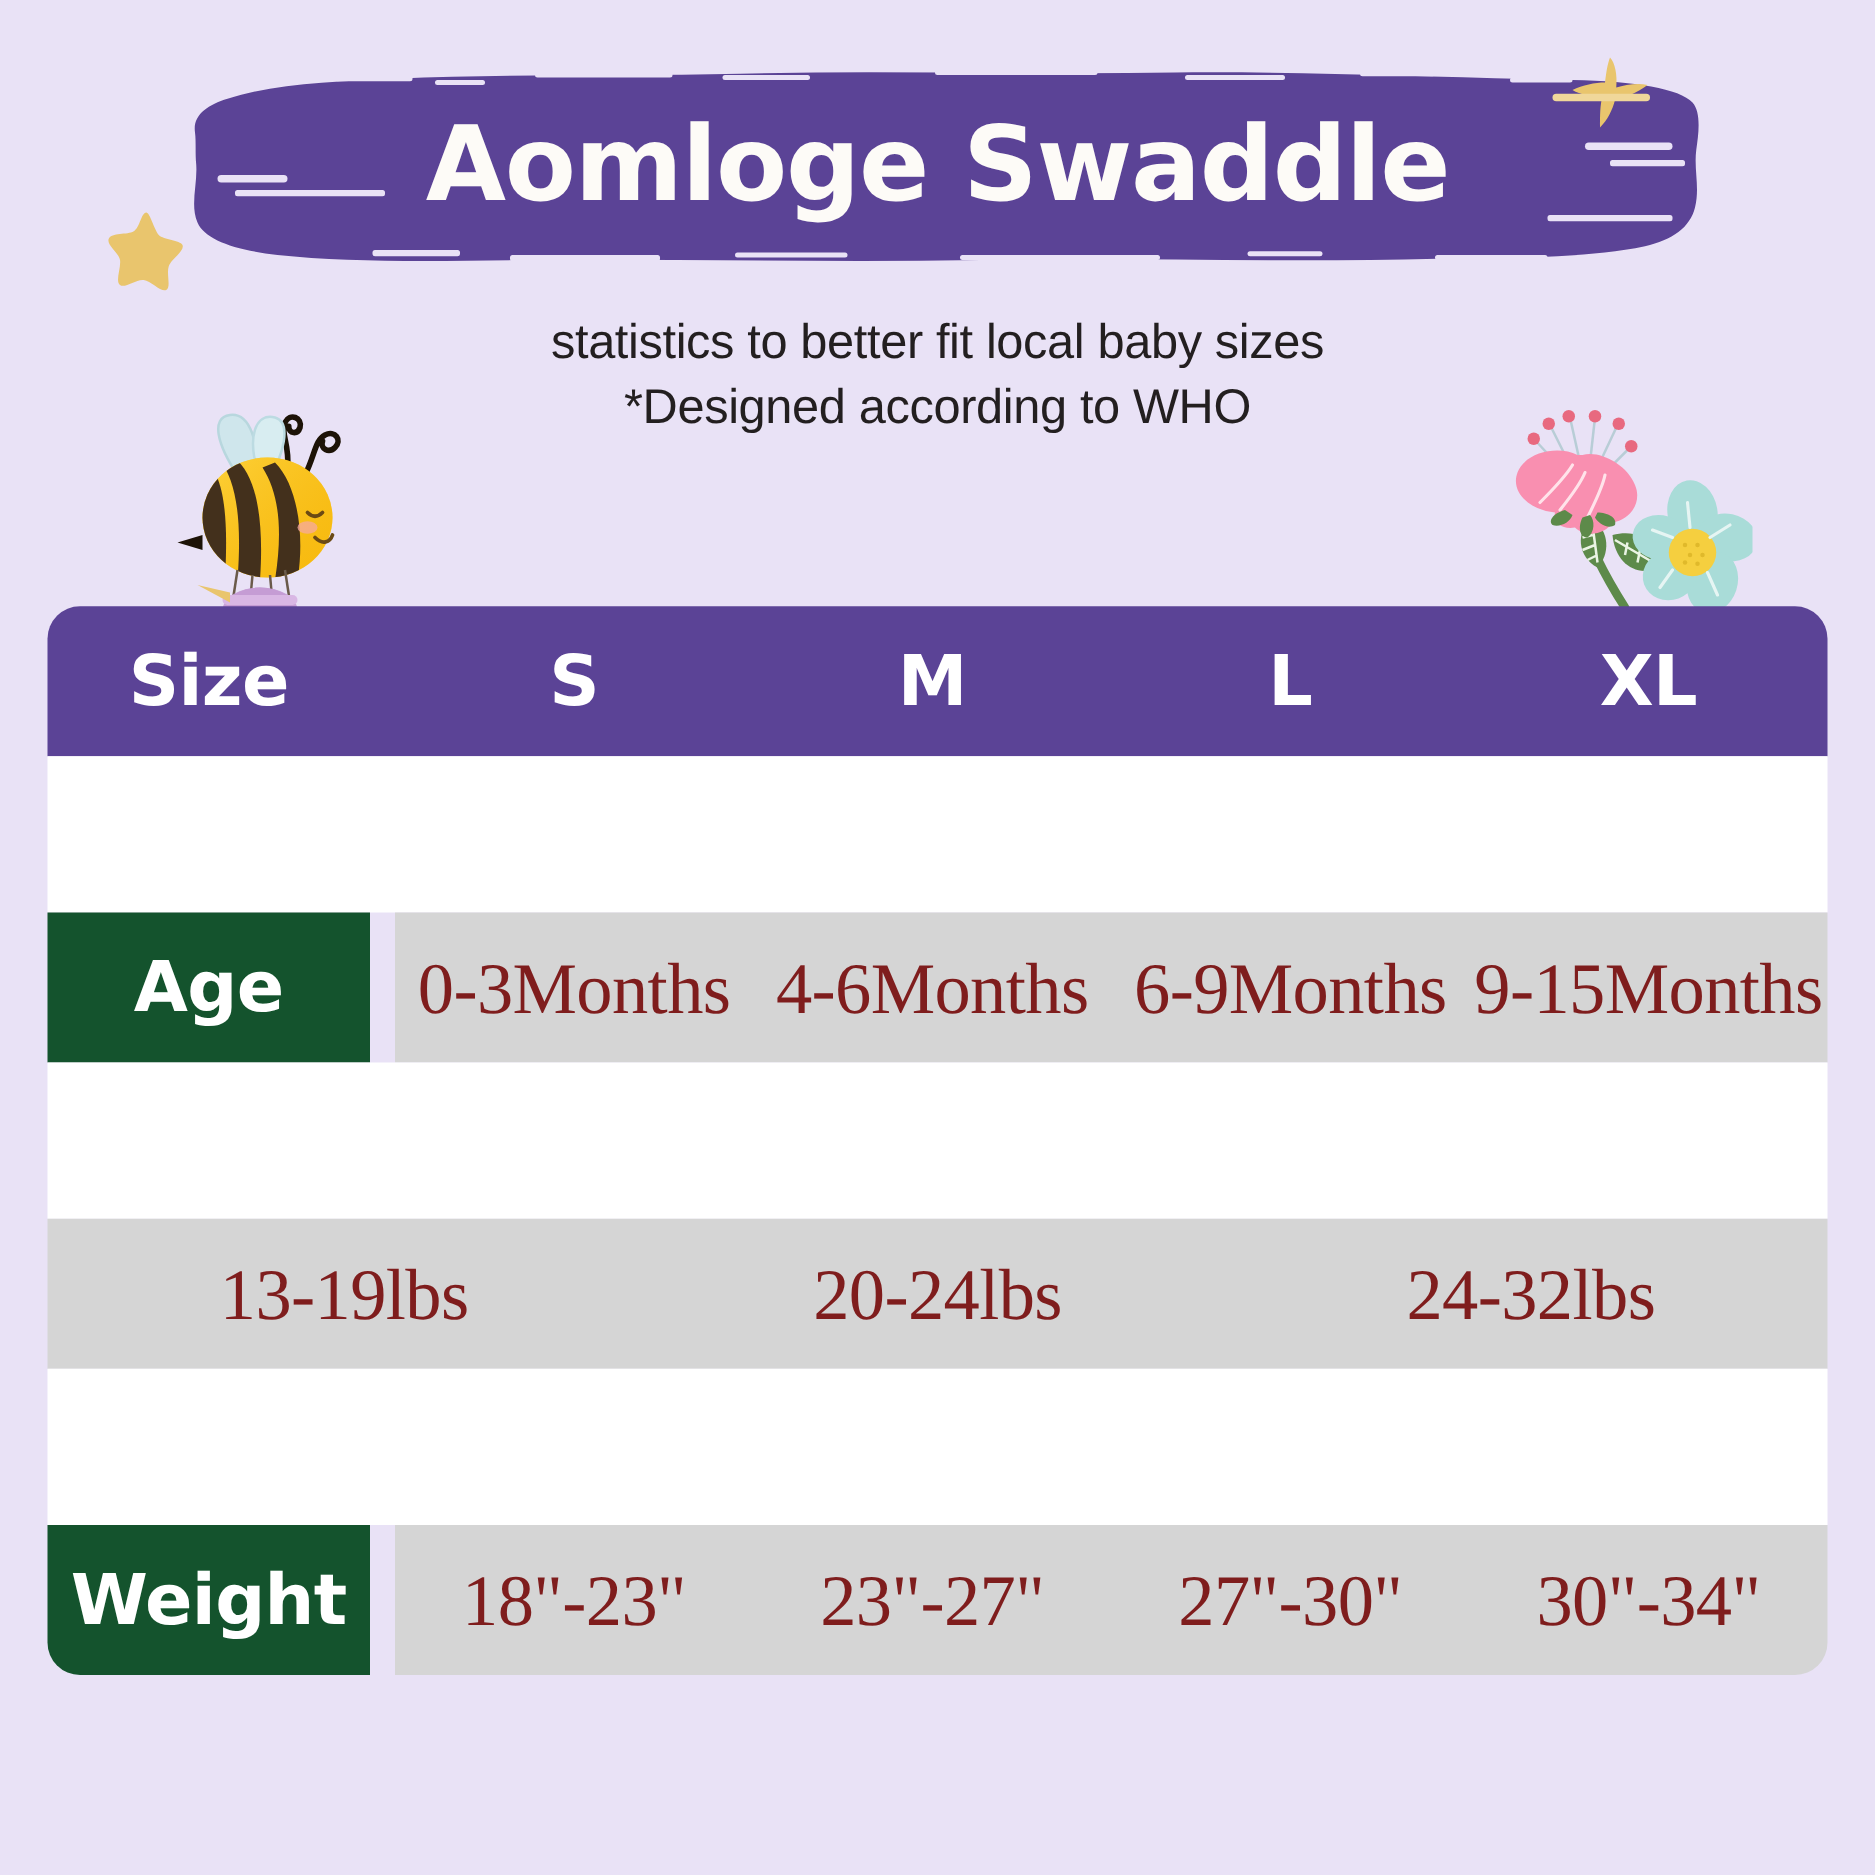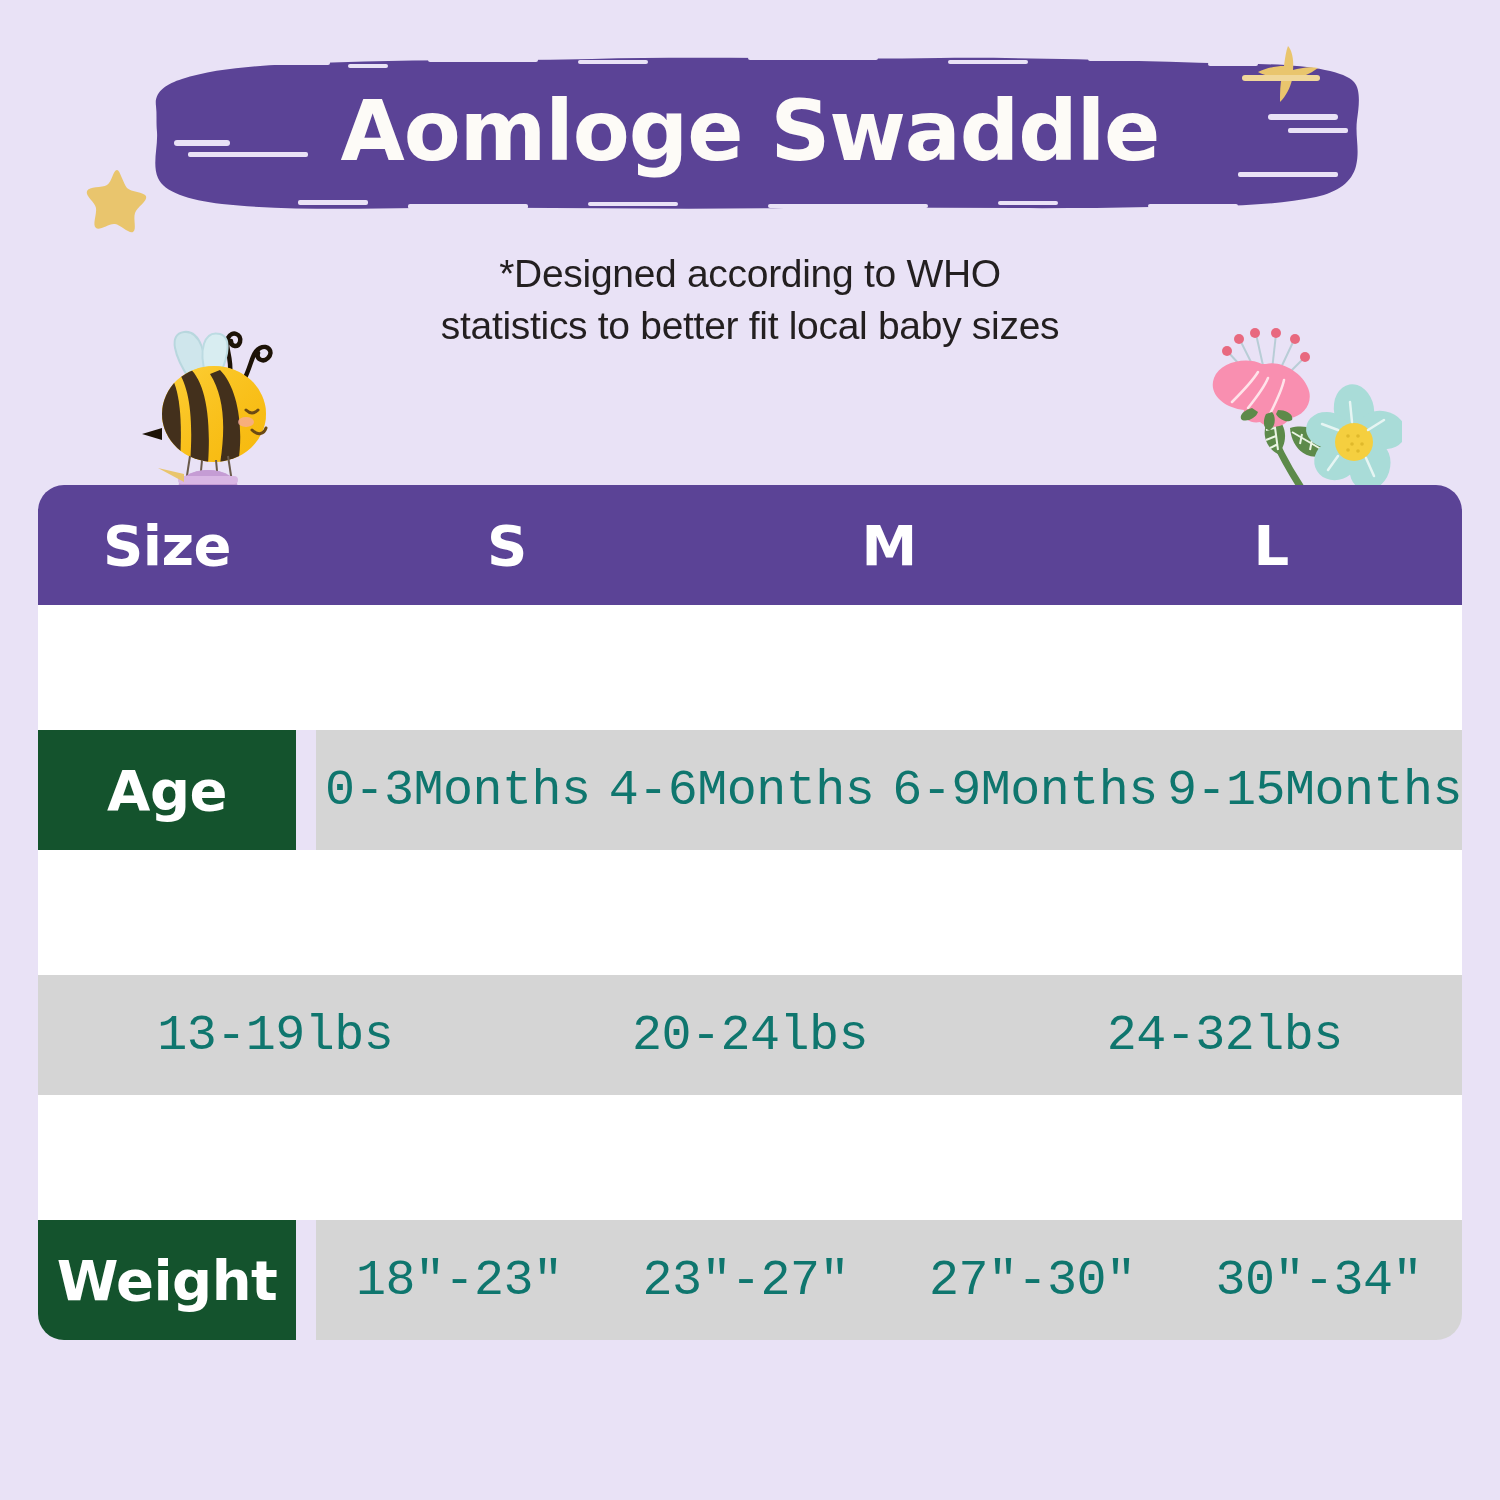--- a/index.html
+++ b/index.html
@@ -118,23 +118,23 @@
     flex: 1 1 auto;
     display: flex;
     align-items: center;
     background: #d5d5d5;
   }
   .row-header .cells-area { background: transparent; }
 
   .cell-value {
     flex: 1 1 0;
     text-align: center;
-    color: #0f766e;
-    font-family: Liberation Mono, monospace;
-    font-size: 50px;
+    color: #7f1d1d;
+    font-family: Liberation Serif, serif;
+    font-size: 58px;
     letter-spacing: -0.5px;
     white-space: nowrap;
   }
   .row-header .cell-value {
     color: #ffffff;
     font-family: "DejaVu Sans", sans-serif;
     font-weight: bold;
     font-size: 56px;
   }
 
@@ -286,32 +286,33 @@
       <circle cx="172" cy="118" r="1.8"></circle>
     <circle cx="166" cy="126" r="1.8"></circle>
       <circle cx="176" cy="126" r="1.8"></circle>
     <circle cx="162" cy="132" r="1.8"></circle>
       <circle cx="172" cy="133" r="1.8"></circle>
   </g>
   <path fill="none" stroke="#e6f5f3" stroke-width="2.5" stroke-linecap="round" d="M166,104 L164,84 M182,112 L198,102 M180,140 L188,158 M152,138 L142,152 M152,112 L136,106"></path>
 </svg>
 
 <div id="subtitle">
+  <div>statistics to better fit local baby sizes</div>
   <div>*Designed according to WHO</div>
-  <div>statistics to better fit local baby sizes</div>
 </div>
 
 <div id="size-table">
 
   <div class="trow row-header">
     <div class="cell-label">Size</div>
     <div class="cells-area">
       <div class="cell-value">S</div>
       <div class="cell-value">M</div>
       <div class="cell-value">L</div>
+      <div class="cell-value">XL</div>
     </div>
   </div>
 
   <div class="trow row-gap first"></div>
 
   <div class="trow row-data" id="row-age">
     <div class="cell-label">Age</div>
     <div class="cells-area">
       <div class="cell-value">0-3Months</div>
       <div class="cell-value">4-6Months</div>

